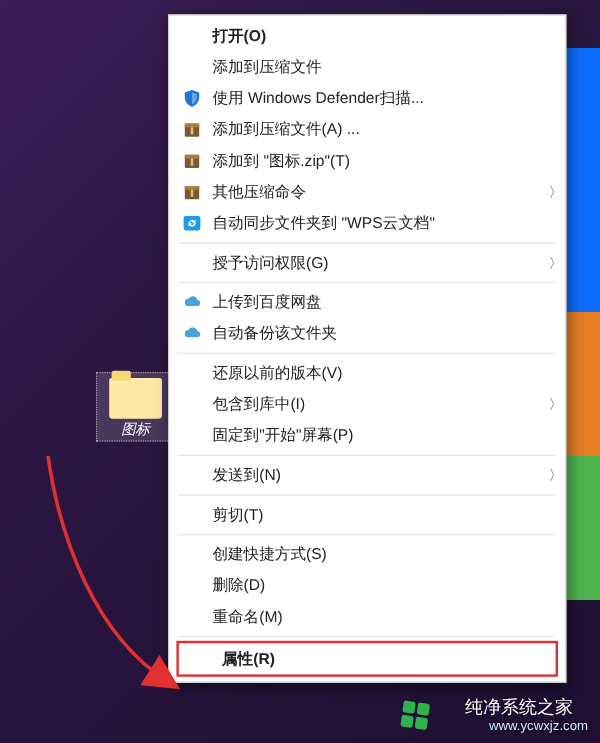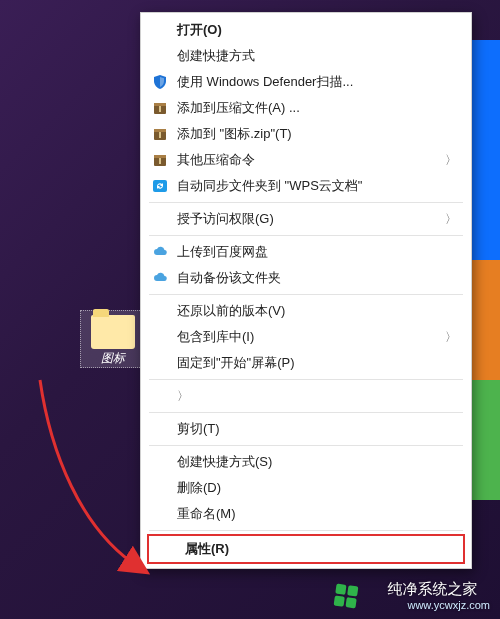--- a/index.html
+++ b/index.html
@@ -84,21 +84,21 @@
     width: 330px;
     background: #ffffff;
     box-shadow: 2px 4px 12px rgba(0,0,0,0.45);
     border: 1px solid #d0d0d0;
     padding: 4px 0;
   }
   .menu-item {
     display: flex;
     align-items: center;
     height: 26px;
-    padding: 0 14px 0 10px;
+    padding: 0 2px 0 10px;
     color: #222;
     white-space: nowrap;
     position: relative;
   }
   .menu-item.bold .label {
     font-weight: 600;
   }
   .menu-item .icon {
     width: 18px;
     height: 18px;
@@ -180,21 +180,21 @@
   </div>
 
   <div class="context-menu">
 
     <div class="menu-item bold">
       <span class="icon empty"></span>
       <span class="label">打开(O)</span>
     </div>
     <div class="menu-item">
       <span class="icon empty"></span>
-      <span class="label">创建快捷方式</span>
+      <span class="label">添加到压缩文件</span>
     </div>
     <div class="menu-item">
       <span class="icon">
         <svg width="16" height="16" viewBox="0 0 16 16">
             <path fill="#1e73d6" d="M8 1l6 2v4c0 4-3 7-6 8-3-1-6-4-6-8V3l6-2z"></path>
             <path fill="#fff" d="M8 3v10c2.2-.9 4-3.2 4-6V4.3L8 3z" opacity=".35"></path>
           </svg>
       </span>
       <span class="label">使用 Windows Defender扫描...</span>
     </div>
@@ -279,20 +279,21 @@
     </div>
     <div class="menu-item">
       <span class="icon empty"></span>
       <span class="label">固定到"开始"屏幕(P)</span>
     </div>
 
     <div class="menu-sep"></div>
 
     <div class="menu-item">
       <span class="icon empty"></span>
+      <span class="label">发送到(N)</span>
       <span class="chevron">〉</span>
     </div>
 
     <div class="menu-sep"></div>
 
     <div class="menu-item">
       <span class="icon empty"></span>
       <span class="label">剪切(T)</span>
     </div>
 

